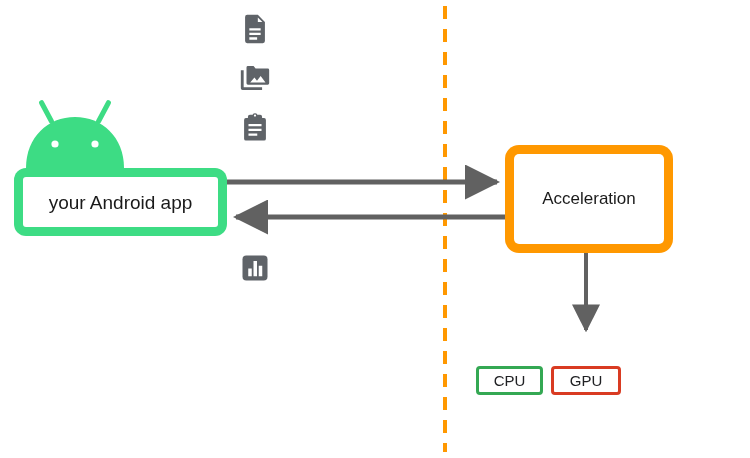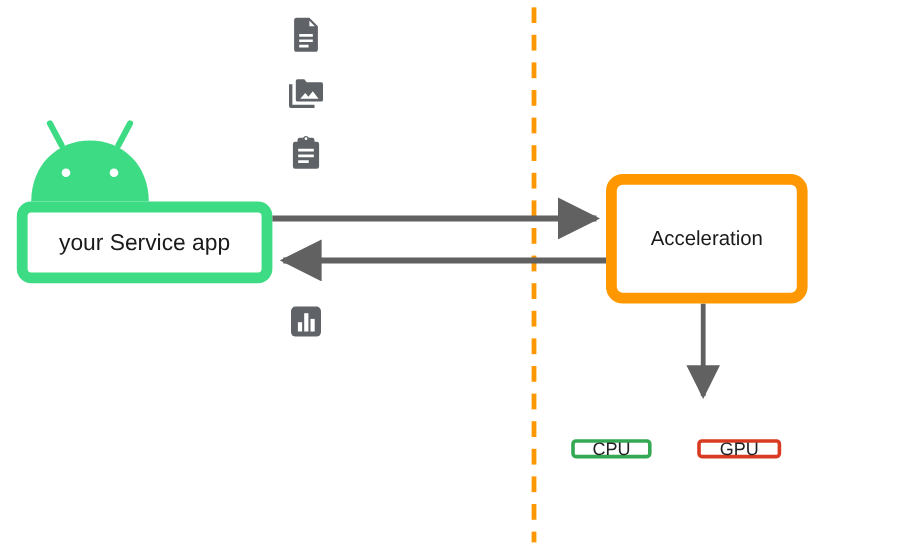--- a/index.html
+++ b/index.html
@@ -126,37 +126,37 @@
     top: 0;
     width: 750px;
     height: 458px;
     pointer-events: none;
   }
 
   
   .chip {
     position: absolute;
     top: 366px;
-    height: 16px;
+    height: 29px;
     box-sizing: border-box;
     border-radius: 4px;
     border-width: 3px;
     border-style: solid;
     background: #ffffff;
     display: flex;
     align-items: center;
     justify-content: center;
   }
   .chip-cpu {
     left: 476px;
     width: 67px;
     border-color: #34a853;
   }
   .chip-gpu {
-    left: 581px;
+    left: 551px;
     width: 70px;
     border-color: #d93b22;
   }
   .chip-label {
     font-size: 15px;
     color: #202124;
     line-height: 1;
   }
 </style>
 </head>
@@ -169,21 +169,21 @@
       <rect x="22" y="3" width="5" height="26" rx="2.5" transform="rotate(-28 24.5 16)"></rect>
       <rect x="79" y="3" width="5" height="26" rx="2.5" transform="rotate(28 81.5 16)"></rect>
       <path d="M4 72 C4 41 26 21 53 21 C80 21 102 41 102 72 Z"></path>
       <circle cx="33" cy="48" r="3.6" fill="#ffffff"></circle>
       <circle cx="73" cy="48" r="3.6" fill="#ffffff"></circle>
     </g>
   </svg>
 
   <div class="client-box">
     <div class="client-box-inner">
-      <span class="client-label">your Service app</span>
+      <span class="client-label">your Android app</span>
     </div>
   </div>
 
   <div class="icon-col">
 
     <svg class="data-icon" viewBox="0 0 24 24">
       <path fill="#5f6368" d="M14 2H6.5A1.5 1.5 0 0 0 5 3.5v17A1.5 1.5 0 0 0 6.5 22h11a1.5 1.5 0 0 0 1.5-1.5V7l-5-5zm0 1.8L17.2 7H14V3.8zM8 11.5h8v1.6H8v-1.6zm0 3.2h8v1.6H8v-1.6zm0 3.2h5.5v1.6H8v-1.6z"></path>
     </svg>
 
     <svg class="data-icon" viewBox="0 0 24 24">

